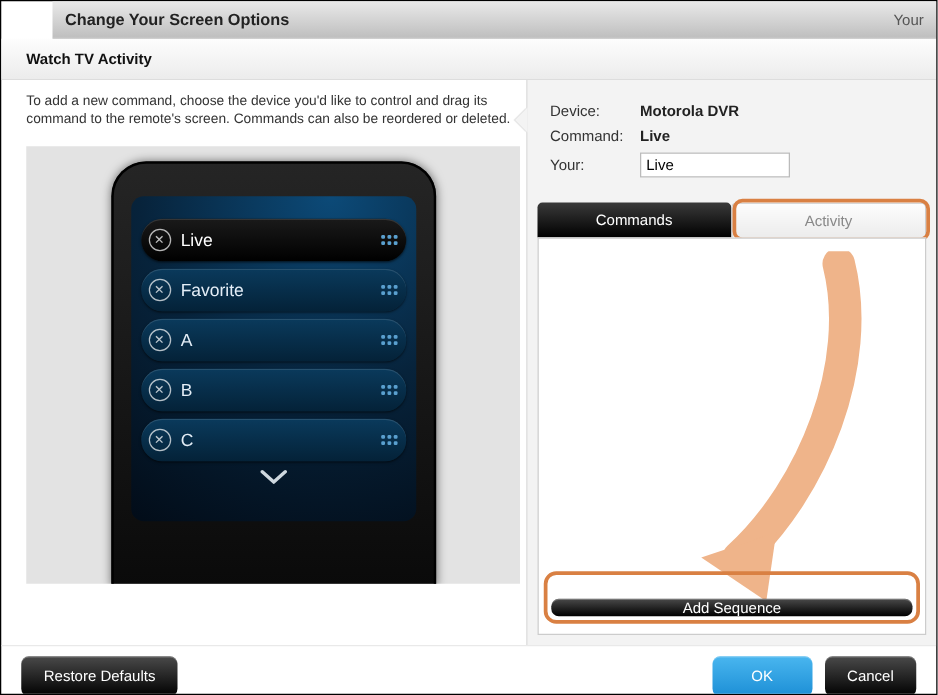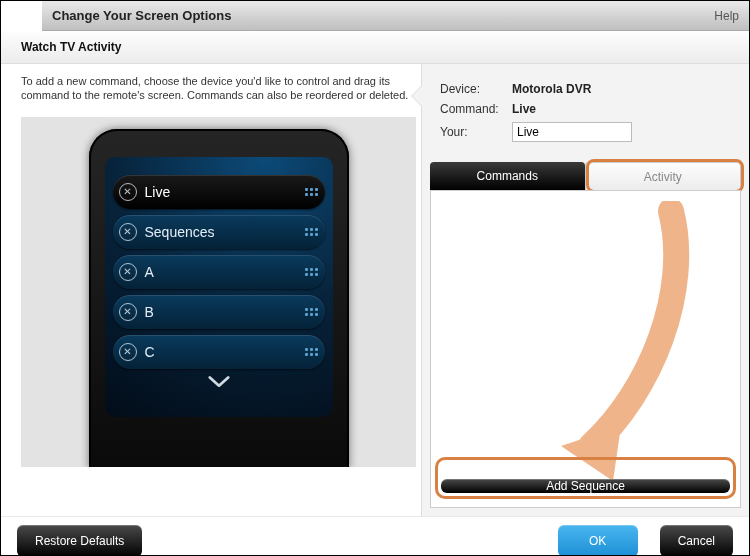--- a/index.html
+++ b/index.html
@@ -185,28 +185,28 @@
     height:48px; display:flex; align-items:center; justify-content:space-between;
     padding:0 16px; border-top:1px solid #e9e9e9;
   }
   .btn{
     height:28px; border-radius:6px; font-size:12px; display:flex; align-items:center; justify-content:center;
     padding:16px 18px; cursor:pointer; user-select:none;
     box-shadow: inset 0 1px 0 rgba(255,255,255,0.25);
   }
   .btn.dark{ background:linear-gradient(#4a4a4a,#000); color:#fff;}
   .btn.blue{ background:linear-gradient(#49b6ef,#1d8fd6); color:#fff; min-width:80px;}
-  .footer .right-btns{ display:flex; gap:22px;align-items:flex-end;}
+  .footer .right-btns{ display:flex; gap:10px;align-items:flex-end;}
 </style>
 </head>
 <body>
 
 <div class="titlebar">
   <span class="title">Change Your Screen Options</span>
-  <span class="help">Help</span>
+  <span class="help">Your</span>
 </div>
 
 <div class="subbar">
   <span>Watch TV Activity</span>
 </div>
 
 <div class="content">
   <div class="left">
     <div class="instructions">To add a new command, choose the device you'd like to control and drag its command to the remote's screen. Commands can also be reordered or deleted.</div>
     <div class="remote-frame">
@@ -220,21 +220,21 @@
                 <span></span>
                 <span></span>
                 <span></span>
                 <span></span>
                 <span></span>
                 <span></span>
               </span>
           </div>
           <div class="pill">
             <span class="close">✕</span>
-            <span>Sequences</span>
+            <span>Favorite</span>
             <span class="grip">
                 <span></span>
                 <span></span>
                 <span></span>
                 <span></span>
                 <span></span>
                 <span></span>
               </span>
           </div>
           <div class="pill">

